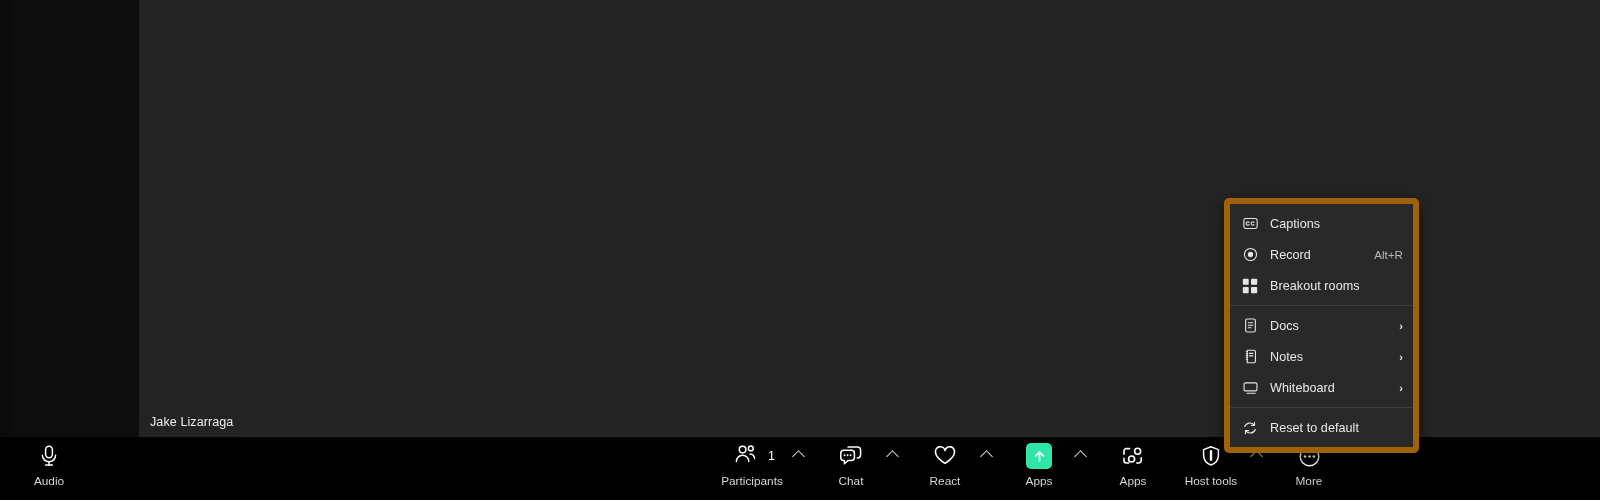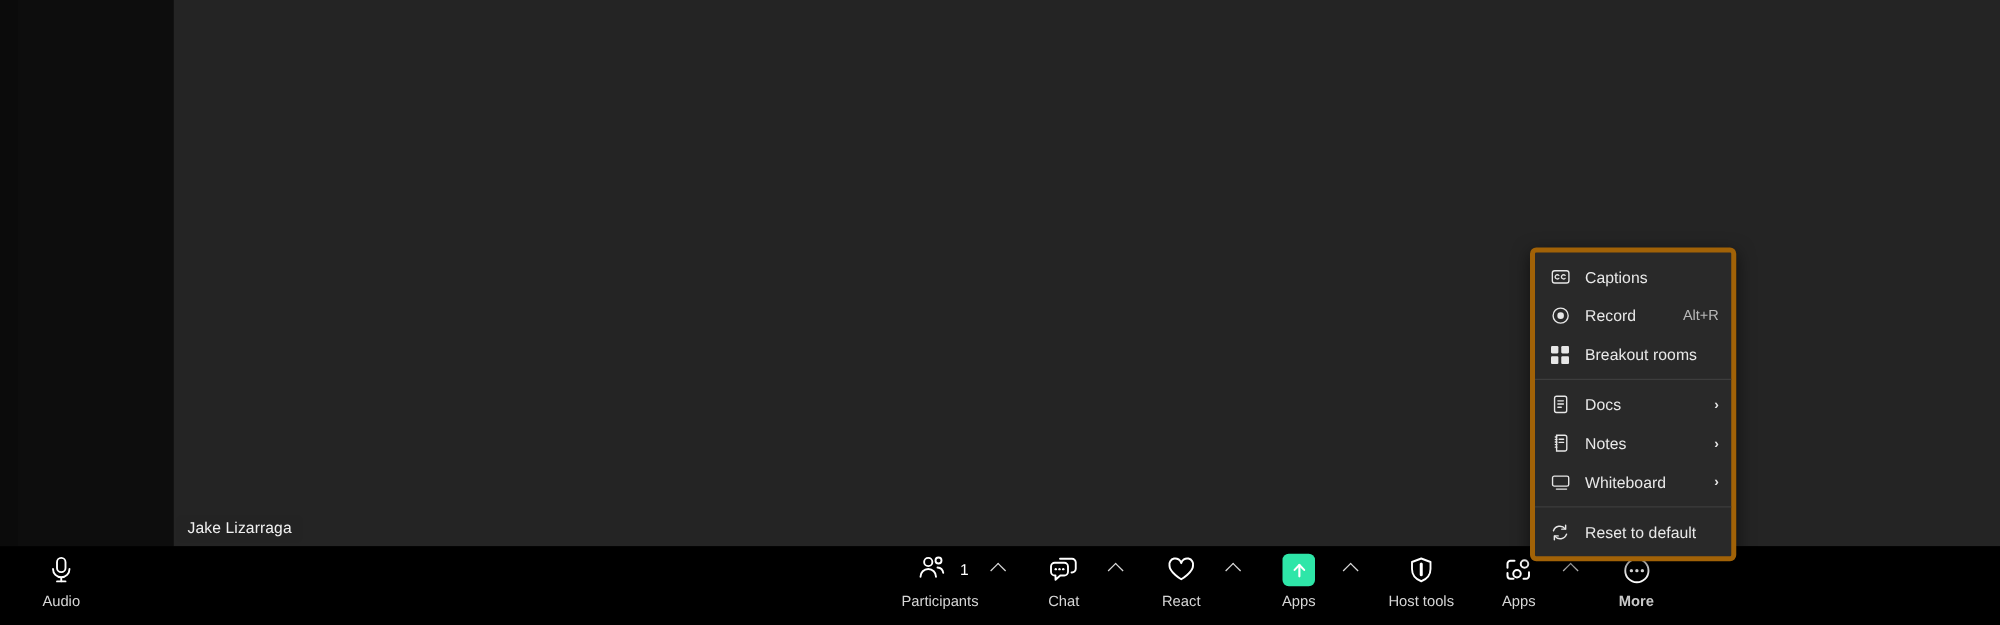--- a/index.html
+++ b/index.html
@@ -40,23 +40,23 @@
     font-size: 12.5px;
     line-height: 15px;
     letter-spacing: .1px;
     white-space: nowrap;
   }
 
   
   .menu {
     position: absolute;
     left: 1224px; top: 198px;
-    width: 165px;
+    width: 195px;
     background: #292929;
-    border: 4px solid #a16207;
+    border: 6px solid #a16207;
     border-radius: 5px;
     box-shadow: 0 4px 14px rgba(0,0,0,.55);
     padding: 4px 0 4px 0;
     z-index: 30;
   }
   .menu-item {
     position: relative;
     display: flex;
     align-items: center;
     height: 31px;
@@ -127,21 +127,21 @@
     position: relative;
   }
   .tb-icon svg { display: block; }
   .tb-label {
     margin-top: 5px;
     font-size: 11.8px;
     line-height: 14px;
     color: #d6d6d6;
     white-space: nowrap;
   }
-  .tb-label.active { color: #c9c9c9; font-weight: bold; }
+  .tb-label.active { color: #c9c9c9; }
   .tb-count {
     color: #ffffff;
     font-size: 12.5px;
     line-height: 14px;
     margin-left: 5px;
   }
   .tb-caret {
     width: 20px; height: 59px;
     display: flex; align-items: flex-start; justify-content: center;
     padding-top: 12px;
@@ -356,42 +356,42 @@
               <path d="M5.5 9.3L10 4.7l4.5 4.6" stroke-linecap="round" stroke-linejoin="round"></path>
             </svg>
           </span>
         </span>
         <span class="tb-label">Apps</span>
       </div>
       <div class="tb-caret">
         <span class="caret-glyph"></span>
       </div>
 
-      <div class="tb-btn" style="margin-left:12px;width:70px">
-        <span class="tb-icon">
-          <svg width="24" height="24" viewBox="0 0 24 24" fill="none" stroke="#ffffff" stroke-width="1.5">
-            <path d="M12 2.8l7.4 2.8v5.6c0 4.6-3.1 8.2-7.4 9.8-4.3-1.6-7.4-5.2-7.4-9.8V5.6z" stroke-linejoin="round"></path>
-            <path d="M12 7.2v8.6" stroke-linecap="round" stroke-width="2.4"></path>
-          </svg>
-        </span>
-        <span class="tb-label">Host tools</span>
-      </div>
-
       <div class="tb-btn" style="margin-left:12px">
         <span class="tb-icon">
           <svg width="26" height="24" viewBox="0 0 26 24" fill="none" stroke="#ffffff" stroke-width="1.6">
             <path d="M9.6 4.6H6.4A2.4 2.4 0 004 7v3.2" stroke-linecap="round"></path>
             <path d="M4 14.4v2.2A2.4 2.4 0 006.4 19h2.4" stroke-linecap="round"></path>
             <path d="M16.8 19h2.0a2.4 2.4 0 002.4-2.4v-2.8" stroke-linecap="round"></path>
             <circle cx="17.6" cy="7.2" r="3.0"></circle>
             <circle cx="11.6" cy="15.0" r="3.0"></circle>
           </svg>
         </span>
         <span class="tb-label">Apps</span>
       </div>
+
+      <div class="tb-btn" style="margin-left:12px;width:70px">
+        <span class="tb-icon">
+          <svg width="24" height="24" viewBox="0 0 24 24" fill="none" stroke="#ffffff" stroke-width="1.5">
+            <path d="M12 2.8l7.4 2.8v5.6c0 4.6-3.1 8.2-7.4 9.8-4.3-1.6-7.4-5.2-7.4-9.8V5.6z" stroke-linejoin="round"></path>
+            <path d="M12 7.2v8.6" stroke-linecap="round" stroke-width="2.4"></path>
+          </svg>
+        </span>
+        <span class="tb-label">Host tools</span>
+      </div>
       <div class="tb-caret">
         <span class="caret-glyph"></span>
       </div>
 
       <div class="tb-btn" style="margin-left:12px">
         <span class="tb-icon">
           <svg width="25" height="25" viewBox="0 0 25 25" fill="none" stroke="#ffffff" stroke-width="1.5">
             <circle cx="12.5" cy="12.5" r="9.3"></circle>
             <circle cx="8.1" cy="12.5" r="1.35" fill="#ffffff" stroke="none"></circle>
             <circle cx="12.5" cy="12.5" r="1.35" fill="#ffffff" stroke="none"></circle>

